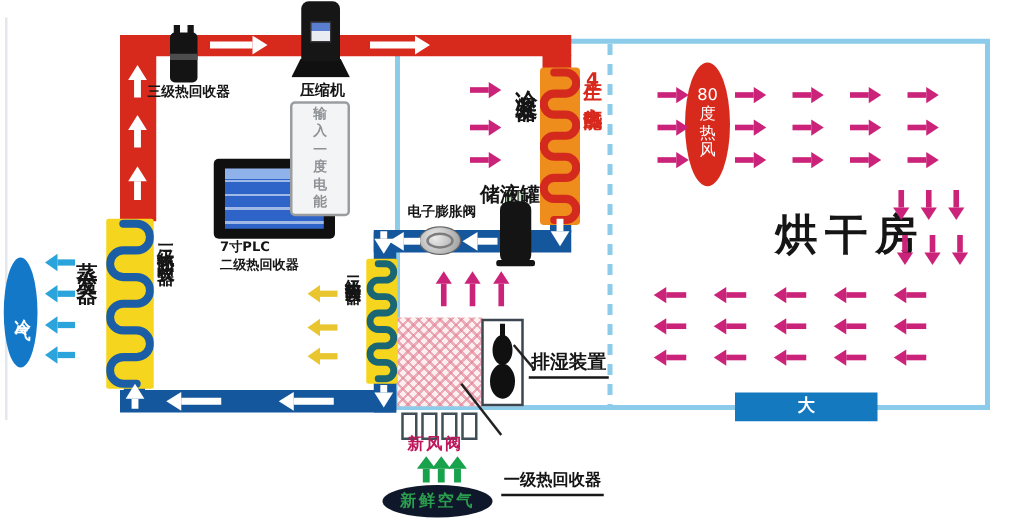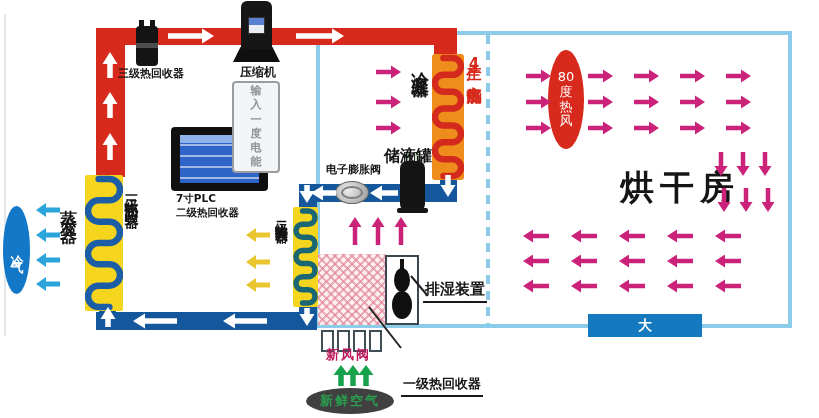--- a/index.html
+++ b/index.html
@@ -27,21 +27,21 @@
     background-image:repeating-linear-gradient(45deg,rgba(224,128,148,.6) 0 2px,rgba(0,0,0,0) 2px 6px),
                      repeating-linear-gradient(-45deg,rgba(224,128,148,.6) 0 2px,rgba(0,0,0,0) 2px 6px);}
   .fanbox{left:385px;top:255px;width:34px;height:70px;background:#fff;border:2px solid #3c4650;}
   .comb{left:321px;top:330px;display:flex;gap:3px;}
   .comb > div{width:9px;height:18px;border:2px solid #3f4e57;background:#fff;}
   
   .oval{border-radius:50%;display:flex;align-items:center;justify-content:center;text-align:center;}
   .cold-oval{left:3px;top:206px;width:27px;height:88px;background:#1478c8;color:#fff;font-size:13px;font-weight:bold;letter-spacing:5px;}
   .hot-oval{left:548px;top:50px;width:36px;height:99px;background:#d8291d;color:#fff;font-size:13px;font-weight:normal;
     flex-direction:column;line-height:1.14;}
-  .fresh-oval{left:306px;top:388px;width:88px;height:26px;background:#404040;color:#2a9e4e;font-size:13px;font-weight:bold;letter-spacing:2px;}
+  .fresh-oval{left:306px;top:388px;width:88px;height:26px;background:#0f172a;color:#2a9e4e;font-size:13px;font-weight:bold;letter-spacing:2px;}
   
   .separator-body{left:136px;top:26px;width:22px;height:40px;background:#141414;border-radius:4px;}
   .separator-band{left:136px;top:43px;width:22px;height:5px;background:#4d4d4d;}
   .sep-tab{width:5px;height:7px;background:#141414;top:20px;}
   .compressor-body{left:241px;top:1px;width:31px;height:48px;background:#161616;border-radius:6px 6px 2px 2px;}
   .compressor-label{left:248px;top:17px;width:17px;height:17px;background:linear-gradient(#5a7fd0 0 45%,#e9ecf3 45%);border:1px solid #333;}
   .compressor-base{left:233px;top:47px;width:47px;height:15px;background:#101010;clip-path:polygon(16% 0,84% 0,100% 100%,0 100%);}
   .tank-body{left:400px;top:161px;width:25px;height:50px;background:#141414;border-radius:7px;}
   .tank-base{left:397px;top:208px;width:31px;height:5px;background:#141414;border-radius:2px;}
   .tank-stub{width:6px;height:11px;background:#cdeccd;border:1px solid #2a2a2a;top:152px;}

